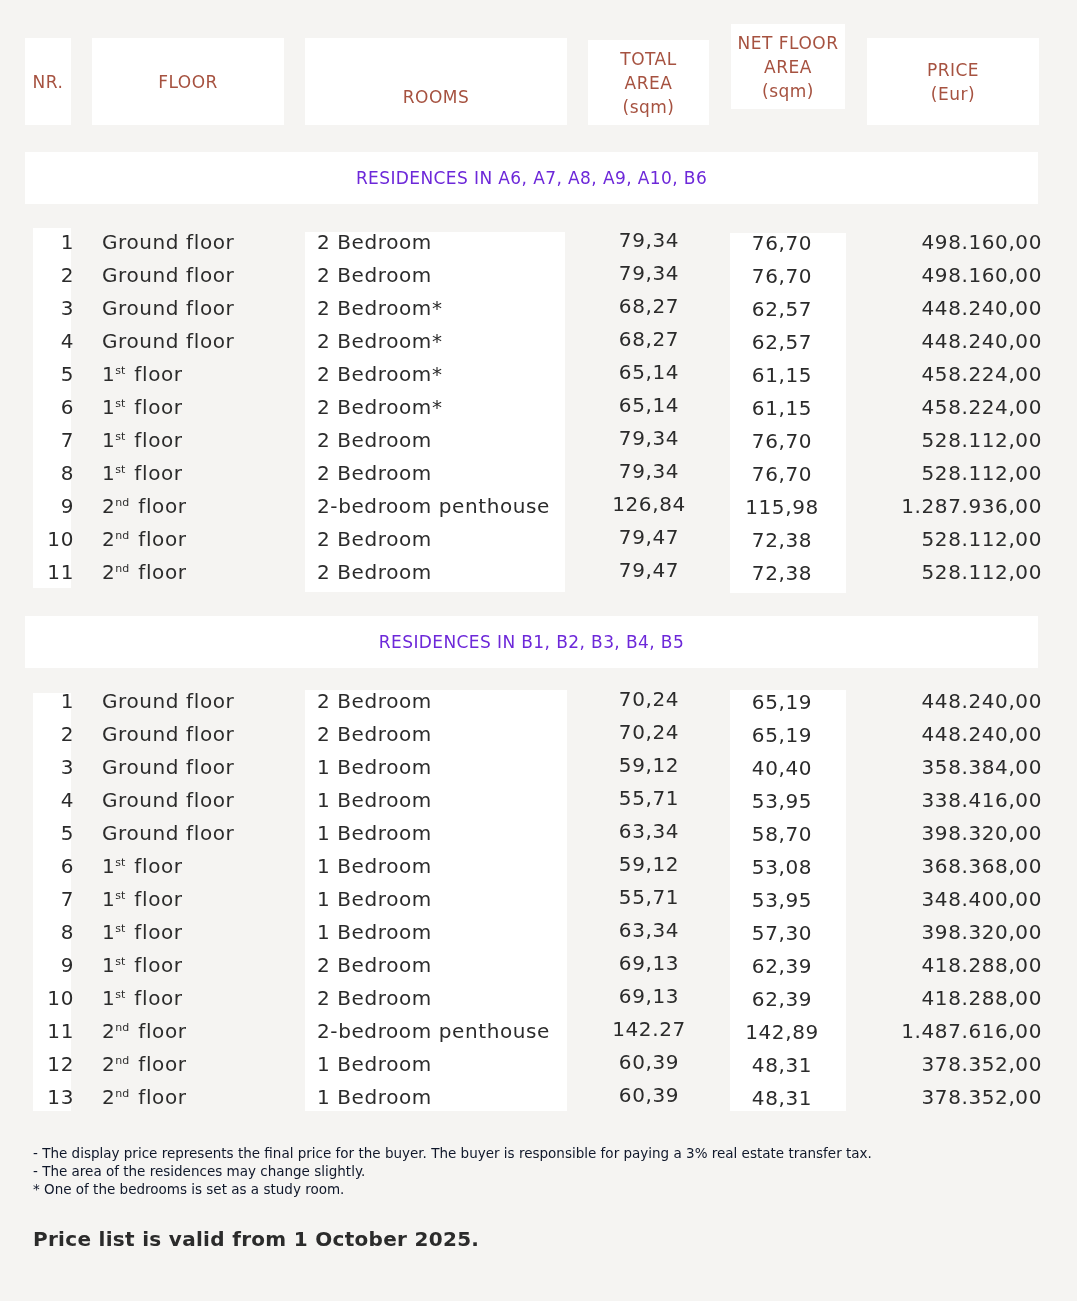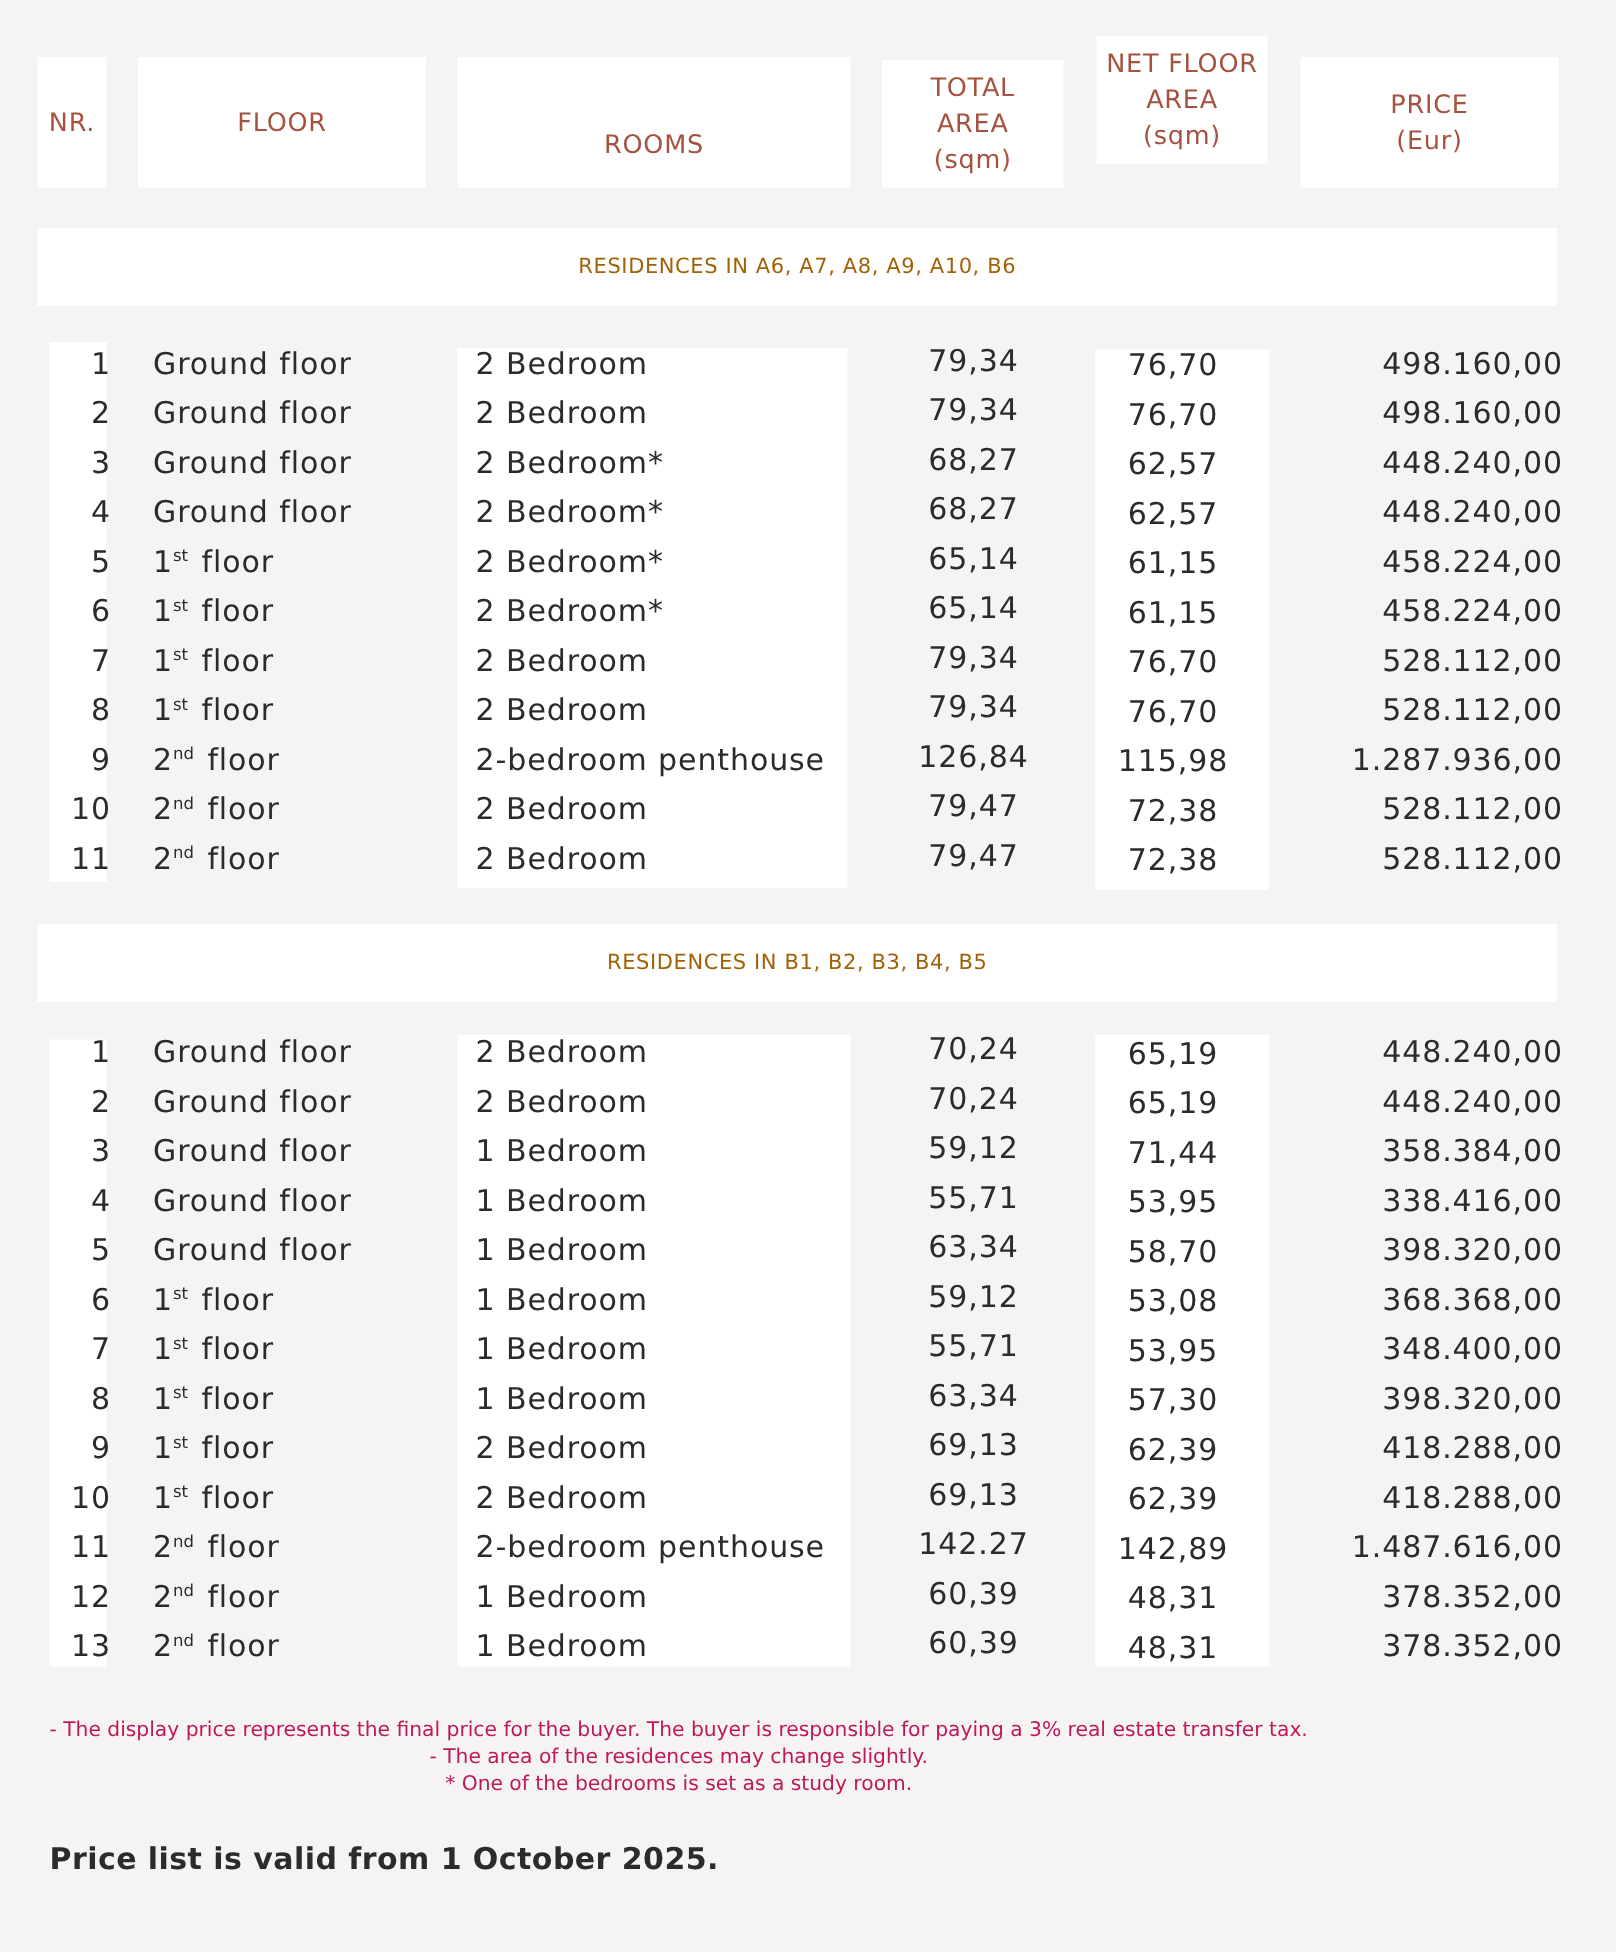--- a/index.html
+++ b/index.html
@@ -13,34 +13,34 @@
   }
   .hdr {
     position: absolute; top: 38px; height: 87px; background: #ffffff;
     display: flex; align-items: center; justify-content: center; text-align: center;
     color: #a65240; font-size: 17px; letter-spacing: 0.5px; line-height: 24px;
   }
   .hdr span { display: block; }
   .section-title {
     position: absolute; left: 25px; width: 1013px; height: 52px; background: #ffffff;
     display: flex; align-items: center; justify-content: center;
-    color: #a16207; font-size: 14px; letter-spacing: 0.4px;
+    color: #6d28d9; font-size: 17px; letter-spacing: 0.4px;
   }
   .colbg { position: absolute; background: #ffffff; }
   .rows { position: absolute; left: 0; width: 1077px; }
   .row { position: relative; height: 33px; font-size: 20px; letter-spacing: 0.6px; }
   .row > div { position: absolute; top: 0; line-height: 33px; white-space: nowrap; }
   .c-nr { left: 30px; width: 44px; text-align: right; }
   .c-floor { left: 102px; }
   .c-rooms { left: 317px; }
   .c-total { left: 590px; width: 118px; text-align: center; top: -2px !important; }
   .c-net { left: 730px; width: 104px; text-align: center; top: 1px !important; }
   .c-price { left: 870px; width: 172px; text-align: right; }
   sup { font-size: 11px; vertical-align: 0; position: relative; top: -7px; letter-spacing: 0; margin-right: 2px; }
-  .notes { position: absolute; left: 33px; top: 1144px; font-size: 13.5px; line-height: 18px; color: #be185d; text-align: center; }
+  .notes { position: absolute; left: 33px; top: 1144px; font-size: 13.5px; line-height: 18px; color: #0f172a; }
   .validity { position: absolute; left: 33px; top: 1227px; font-size: 20px; font-weight: bold; color: #2b2b2b; letter-spacing: 0.3px; }
 </style>
 </head>
 <body>
 
 <div class="hdr" style="left:25px;width:46px;">
     <span>NR.</span>
   </div>
 <div class="hdr" style="left:92px;width:192px;">
     <span>FLOOR</span>
@@ -183,21 +183,21 @@
       <div class="c-rooms">2 Bedroom</div>
       <div class="c-total">70,24</div>
       <div class="c-net">65,19</div>
       <div class="c-price">448.240,00</div>
     </div>
     <div class="row">
       <div class="c-nr">3</div>
       <div class="c-floor"><span>Ground floor</span></div>
       <div class="c-rooms">1 Bedroom</div>
       <div class="c-total">59,12</div>
-      <div class="c-net">71,44</div>
+      <div class="c-net">40,40</div>
       <div class="c-price">358.384,00</div>
     </div>
     <div class="row">
       <div class="c-nr">4</div>
       <div class="c-floor"><span>Ground floor</span></div>
       <div class="c-rooms">1 Bedroom</div>
       <div class="c-total">55,71</div>
       <div class="c-net">53,95</div>
       <div class="c-price">338.416,00</div>
     </div>

